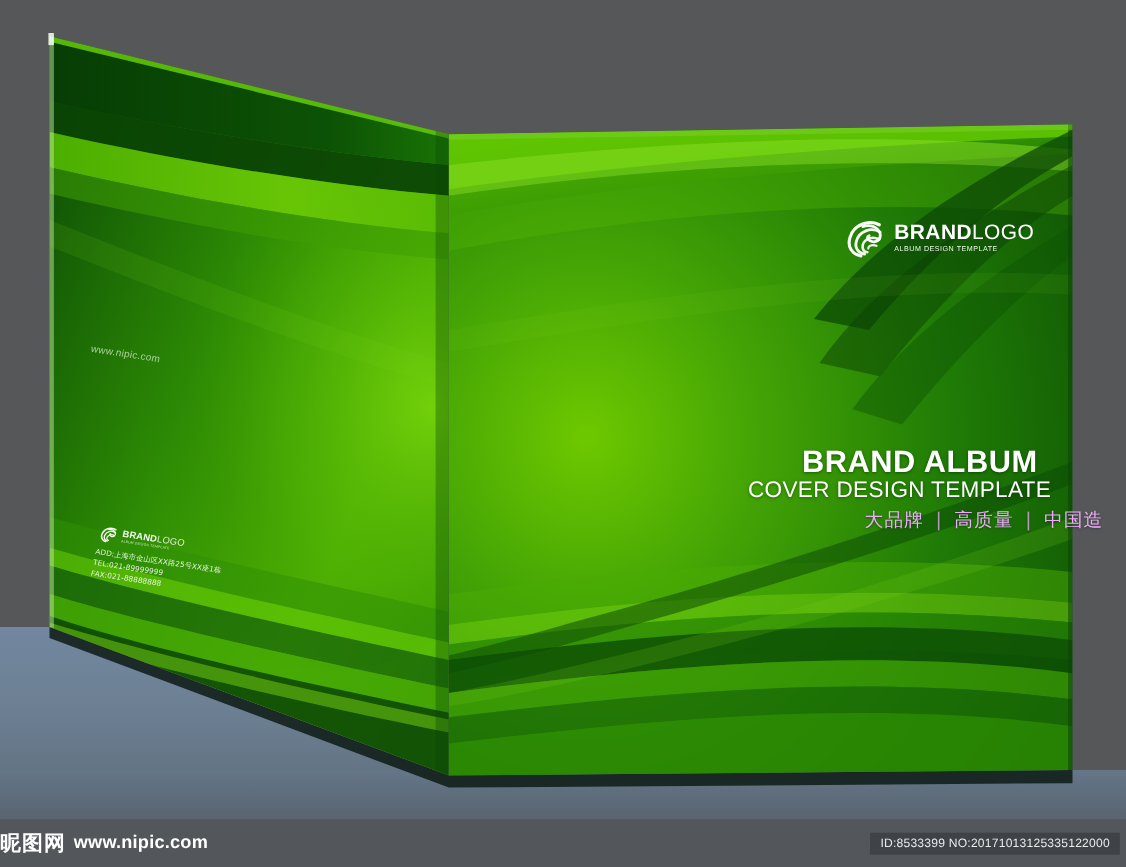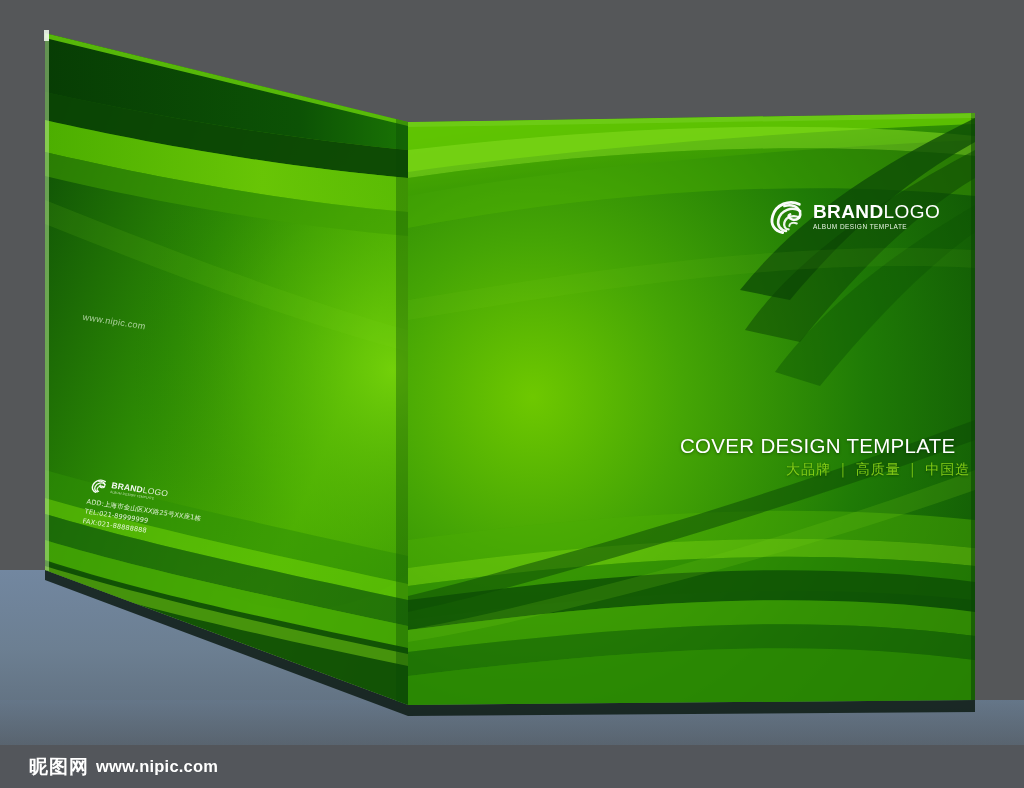--- a/index.html
+++ b/index.html
@@ -22,21 +22,21 @@
   .fc-logo .big{font-size:19px;letter-spacing:.4px;color:#fff;white-space:nowrap;}
   .fc-logo .big b{font-weight:bold;}
   .fc-logo .big i{font-style:normal;font-weight:normal;}
   .fc-logo .sub{font-size:6.5px;letter-spacing:.45px;color:#eaf5e6;margin-top:3px;white-space:nowrap;}
 
   
   .fc-title{left:729px;top:404px;color:#fff;font-size:28px;font-weight:bold;letter-spacing:.5px;white-space:nowrap;
             text-shadow:0 1px 3px rgba(0,40,0,.55);}
   .fc-sub{left:680px;top:434px;color:#fff;font-size:20.5px;letter-spacing:.3px;white-space:nowrap;
           text-shadow:0 1px 3px rgba(0,40,0,.5);}
-  .fc-cn{left:786px;top:461px;color:#84cc16;font-size:14px;letter-spacing:1px;white-space:nowrap;
+  .fc-cn{left:786px;top:461px;color:#f0abfc;font-size:17px;letter-spacing:1px;white-space:nowrap;
          font-family:"DejaVu Sans",sans-serif;text-shadow:0 1px 2px rgba(0,40,0,.5);}
   .fc-cn span.sep{opacity:.75;padding:0 4px;}
 
   
   .bc-url{left:84px;top:312px;transform:rotate(8.6deg) skewX(-4deg);
           color:#cfe8c4;opacity:.78;font-size:9px;letter-spacing:.3px;white-space:nowrap;}
 
   .bc-block{left:92px;top:476px;transform:rotate(8.6deg) skewX(-3deg);}
   .bc-logo{display:flex;align-items:center;gap:4px;}
   .bc-logo .mark{width:17px;height:17px;flex:0 0 17px;opacity:.95;}
@@ -44,21 +44,21 @@
   .bc-logo .big{font-size:8.5px;color:#fff;letter-spacing:.2px;white-space:nowrap;opacity:.95;}
   .bc-logo .big b{font-weight:bold;}
   .bc-logo .big i{font-style:normal;font-weight:normal;opacity:.88;}
   .bc-logo .sub{font-size:3.1px;color:#e4f3dd;letter-spacing:.2px;margin-top:1.5px;white-space:nowrap;opacity:.85;}
   .bc-addr{margin-top:4px;font-size:6.6px;line-height:1.55;color:#f0faea;opacity:.92;white-space:nowrap;
            font-family:"DejaVu Sans",sans-serif;letter-spacing:.1px;}
 
   
   #footer{position:absolute;left:0;bottom:0;width:1024px;height:43px;background:#53565b;
           display:flex;align-items:center;}
-  #footer .brandcn{color:#fff;font-size:19px;font-weight:bold;margin-left:29px;letter-spacing:1px;
+  #footer .brandcn{color:#fff;font-size:19px;font-weight:bold;margin-left:0;letter-spacing:1px;
                    font-family:"DejaVu Sans",sans-serif;}
   #footer .brandurl{color:#fff;font-size:16.5px;font-weight:bold;margin-left:7px;letter-spacing:.2px;}
   #footer .idbox{margin-left:auto;margin-right:6px;background:#3f4247;color:#e8eaec;font-size:11px;
                  padding:4px 9px;letter-spacing:.2px;white-space:nowrap;}
 </style>
 </head>
 <body>
 
 <div id="stage">
 
@@ -204,20 +204,21 @@
           <path d="M37 33 C32 31 28 33 28 36" stroke-width="2.4" opacity=".9"></path>
           <path d="M22 12 C31 9 39 13 41 20 C42 26 37 30 31 28 C27 27 26 23 29 22" stroke-width="3" opacity=".97"></path>
         </g>
       </svg>
       <div class="txt">
         <div class="big"><b>BRAND</b><i>LOGO</i></div>
         <div class="sub">ALBUM DESIGN TEMPLATE</div>
       </div>
     </div>
 
+    <div class="ovl fc-title">BRAND ALBUM</div>
 
     <div class="ovl fc-sub">COVER DESIGN TEMPLATE</div>
 
     <div class="ovl fc-cn">
       <span>大品牌</span>
       <span class="sep">|</span>
       <span>高质量</span>
       <span class="sep">|</span>
       <span>中国造</span>
     </div>
@@ -244,15 +245,16 @@
         <div>TEL:021-89999999</div>
         <div>FAX:021-88888888</div>
       </div>
     </div>
 
   </div>
 
   <div id="footer">
     <div class="brandcn">昵图网</div>
     <div class="brandurl">www.nipic.com</div>
+    <div class="idbox">ID:8533399 NO:20171013125335122000</div>
   </div>
 
 </div>
 
 </body></html>

